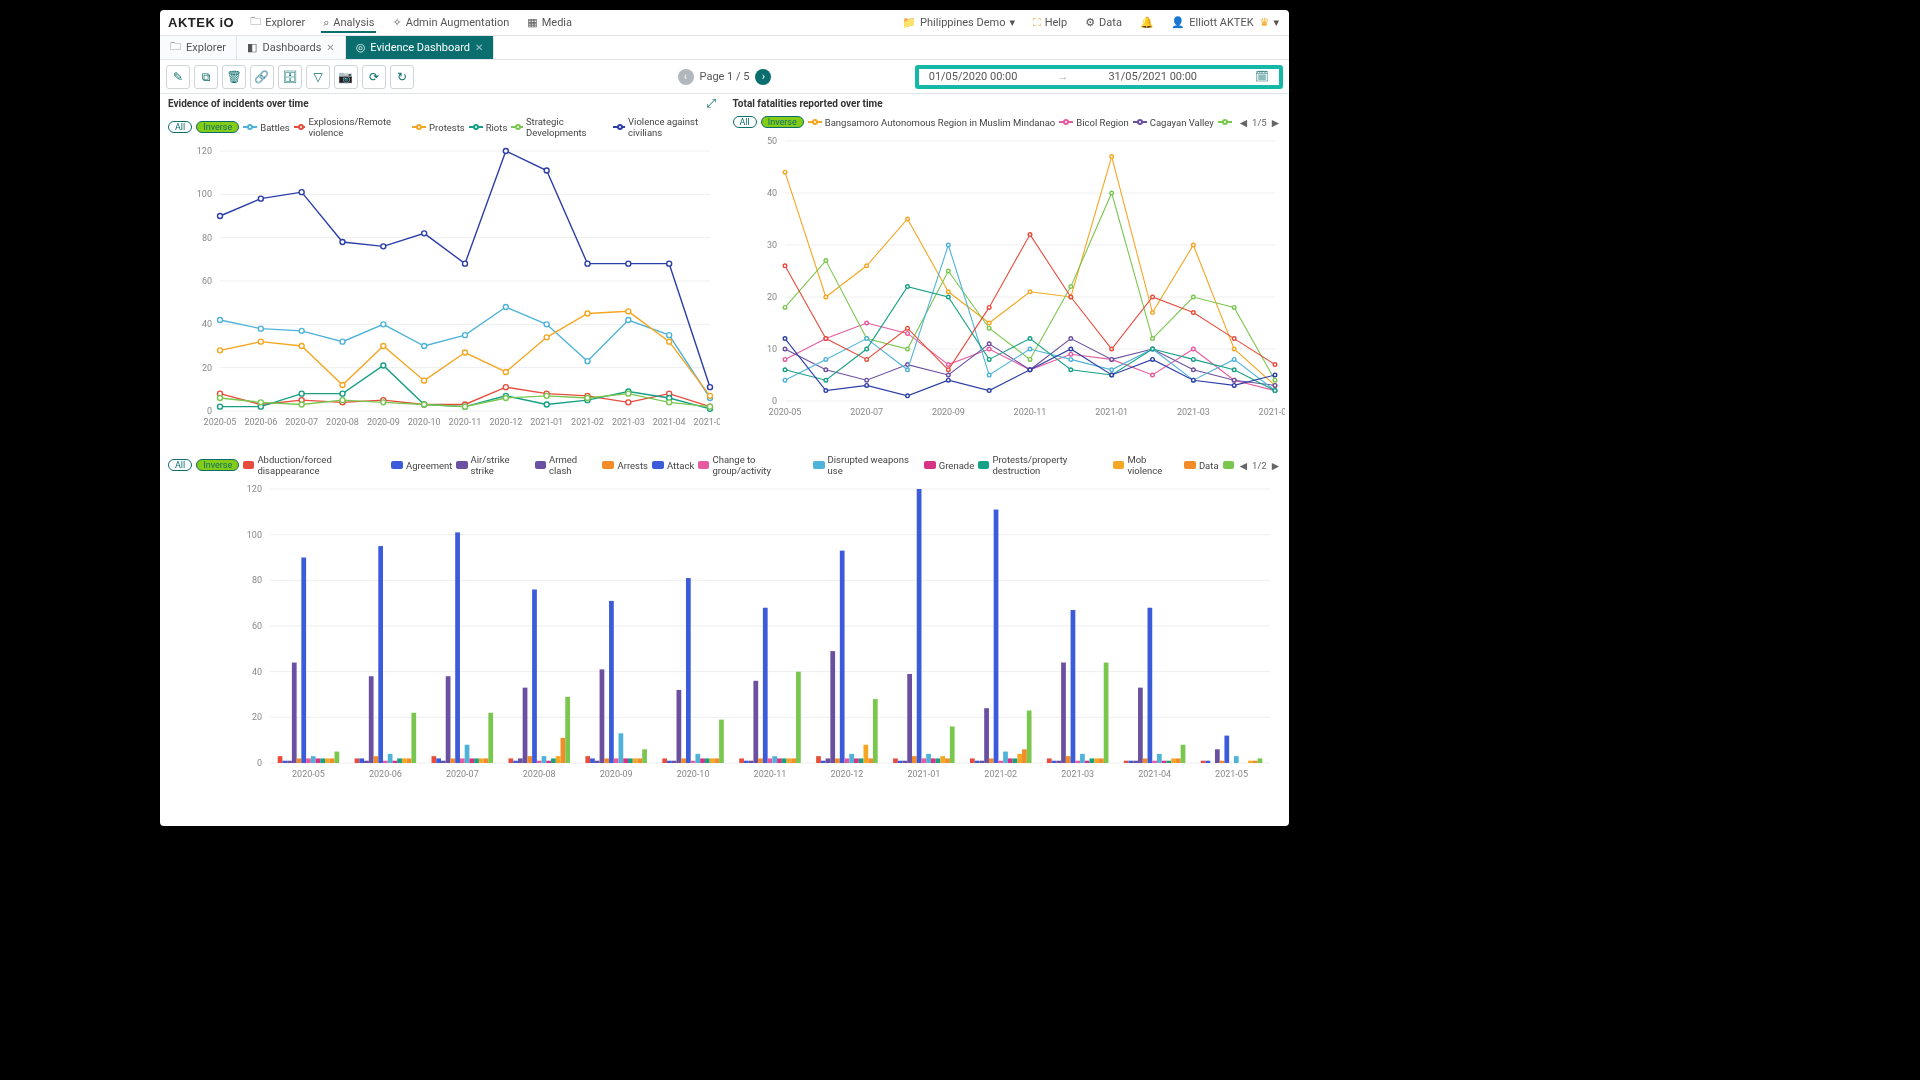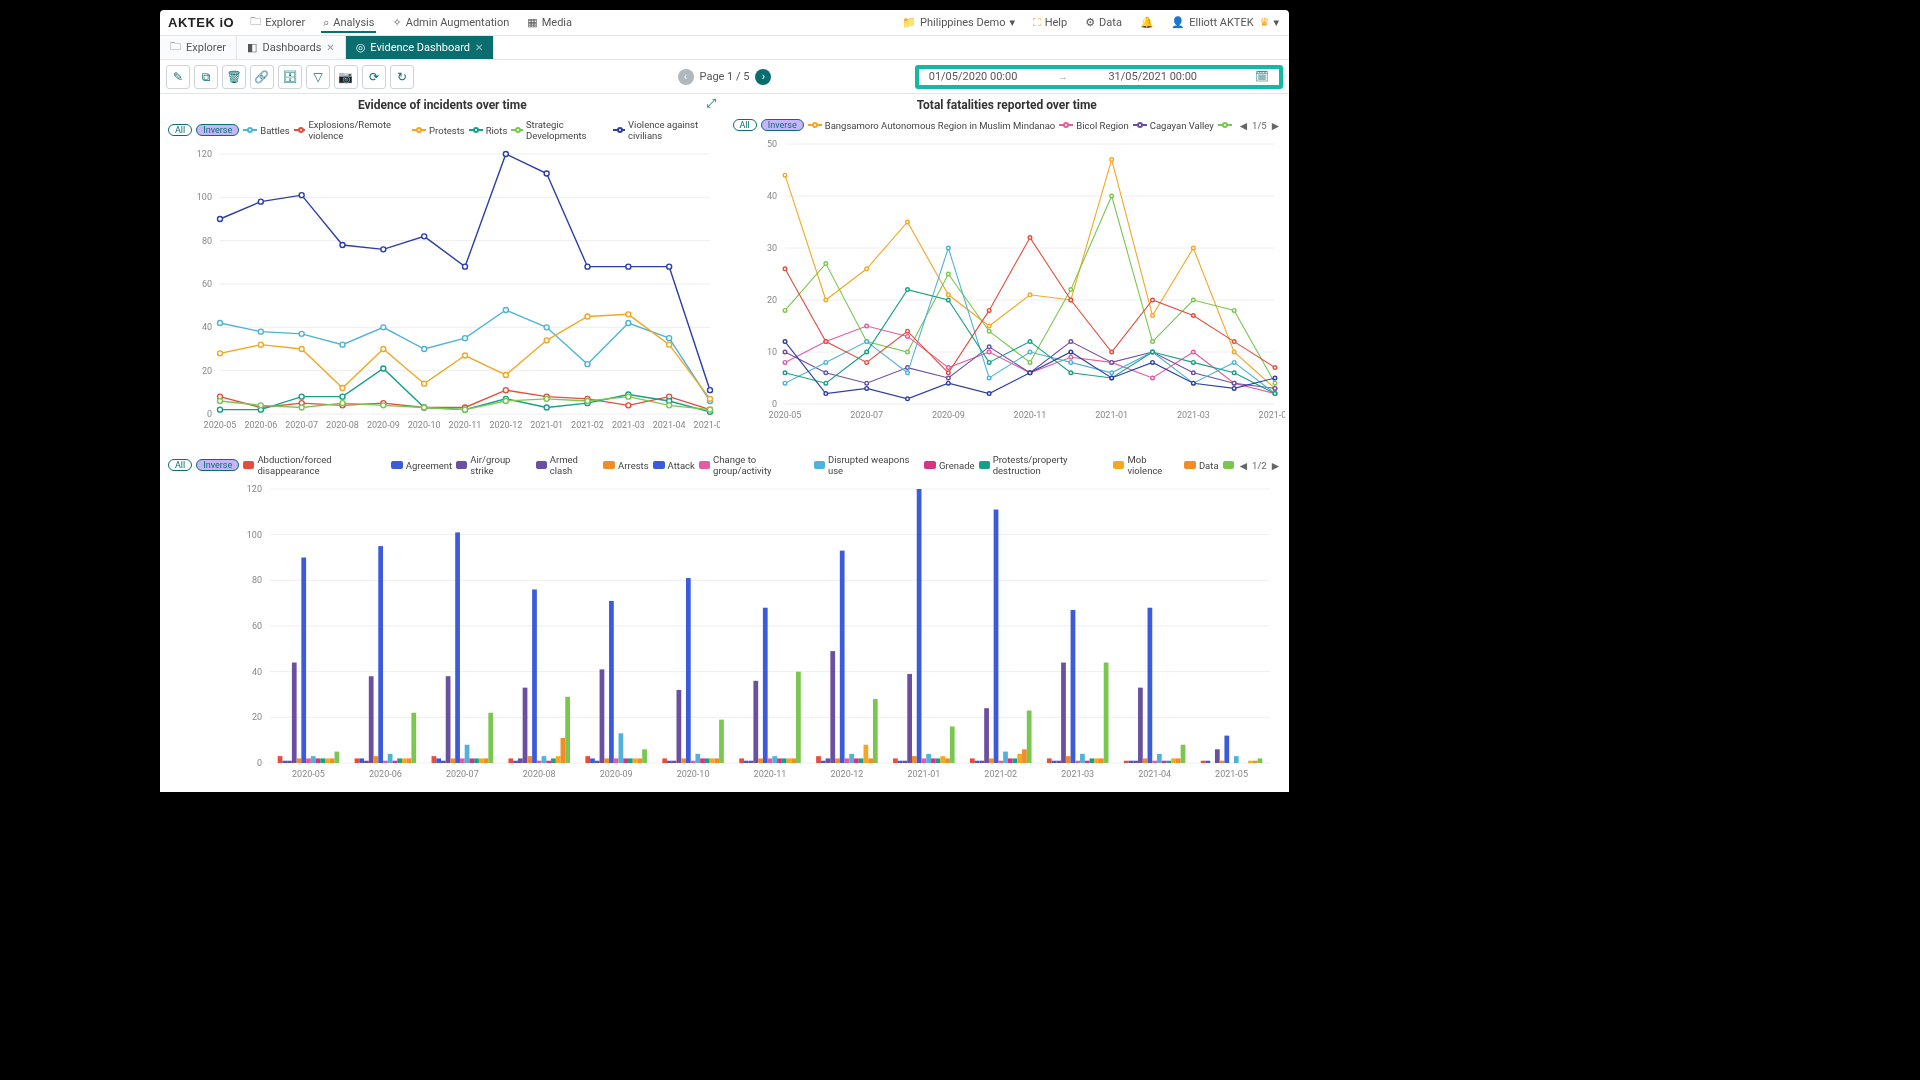--- a/index.html
+++ b/index.html
@@ -1,17 +1,17 @@
 <!DOCTYPE html>
 <html><head>
 <meta charset="utf-8">
 <style>
 * { box-sizing: border-box; margin: 0; padding: 0; }
 body { font-family: -apple-system, BlinkMacSystemFont, "Segoe UI", Roboto, sans-serif; font-size: 12px; background: #000; color: #333; }
-.frame { width: 1920px; height: 792px; margin: 0 auto; background:#000; position:relative; }
+.frame { width: 1920px; height: 1080px; margin: 0 auto; background:#000; position:relative; }
 .app { position:absolute; left:160px; top:10px; width:1129px; height:816px; background:#fff; border-radius:4px; overflow:hidden; display:flex; flex-direction:column; }
 
 
 .topnav { height:26px; display:flex; align-items:center; padding:0 8px; border-bottom:1px solid #e1e4e8; gap:14px; font-size:11px; color:#555; }
 .logo { font-weight:700; letter-spacing:0.5px; font-size:13px; color:#222; font-family: sans-serif; }
 .nav-item { display:flex; align-items:center; gap:4px; cursor:pointer; padding:4px 2px; }
 .nav-item.active { border-bottom:2px solid #0b6e6e; padding-bottom:2px; }
 .spacer { flex:1; }
 .badge-crown { color:#f5a623; margin-left:2px; }
 
@@ -25,27 +25,27 @@
 .toolrow { height:34px; display:flex; align-items:center; padding:4px 6px; gap:4px; border-bottom:1px solid #e1e4e8; }
 .btn { width:24px; height:24px; border:1px solid #cfd4d9; border-radius:3px; background:#fff; display:flex; align-items:center; justify-content:center; cursor:pointer; color:#0b6e6e; font-size:12px; }
 .pageinfo { position:absolute; left:50%; transform:translateX(-50%); display:flex; align-items:center; gap:6px; color:#555; font-size:11px; }
 .circle-btn { width:16px; height:16px; border-radius:50%; background:#0b6e6e; color:#fff; display:flex; align-items:center; justify-content:center; font-size:11px; cursor:pointer; }
 .circle-btn.gray { background:#b0b7bd; }
 .daterange { margin-left:auto; border:4px solid #14b8a6; border-radius:3px; height:24px; display:flex; align-items:center; padding:0 10px; gap:40px; font-size:11px; color:#555; }
 .daterange .arrow { color:#aaa; }
 
 
 .content { flex:1; overflow:hidden; position:relative; }
-.panel-title { font-size:12px; font-weight:700; color:#333; padding:4px 8px;text-align:center; }
+.panel-title { font-size:10px; font-weight:700; color:#333; padding:4px 8px; }
 .expand-icon { position:absolute; top:2px; left:-18px; cursor:pointer; color:#0b6e6e; }
 
 
 .legend-row { display:flex; align-items:center; gap:4px; padding:3px 8px; font-size:9.5px; color:#444; flex-wrap:nowrap; }
 .pill { border:1px solid #0b6e6e; color:#0b6e6e; border-radius:9px; padding:0 6px; font-size:9px; cursor:pointer; }
-.pill.inv { background:#c4b5fd; }
+.pill.inv { background:#84cc16; }
 .litem { display:flex; align-items:center; gap:3px; }
 .marker { width:14px; height:8px; position:relative; }
 .marker::before { content:""; position:absolute; left:0; right:0; top:3px; height:2px; background:var(--c); }
 .marker::after { content:""; position:absolute; left:4px; top:1px; width:6px; height:6px; border-radius:50%; background:#fff; border:2px solid var(--c); box-sizing:border-box; }
 .swatch { width:12px; height:8px; border-radius:2px; background:var(--c); display:inline-block; }
 .pager { display:flex; align-items:center; gap:3px; color:#666; margin-left:auto; }
 .pager .chev { cursor:pointer; padding:0 2px; }
 
 
 .chartbox { position:relative; }
@@ -468,21 +468,21 @@
       <span class="litem">
               <span class="swatch" style="--c: #e74c3c;"></span>
               <span>Abduction/forced disappearance</span>
             </span>
             <span class="litem">
               <span class="swatch" style="--c: #3b5bdb;"></span>
               <span>Agreement</span>
             </span>
             <span class="litem">
               <span class="swatch" style="--c: #6b4fa1;"></span>
-              <span>Air/group strike</span>
+              <span>Air/strike strike</span>
             </span>
             <span class="litem">
               <span class="swatch" style="--c: #6b4fa1;"></span>
               <span>Armed clash</span>
             </span>
             <span class="litem">
               <span class="swatch" style="--c: #f28c28;"></span>
               <span>Arrests</span>
             </span>
             <span class="litem">

